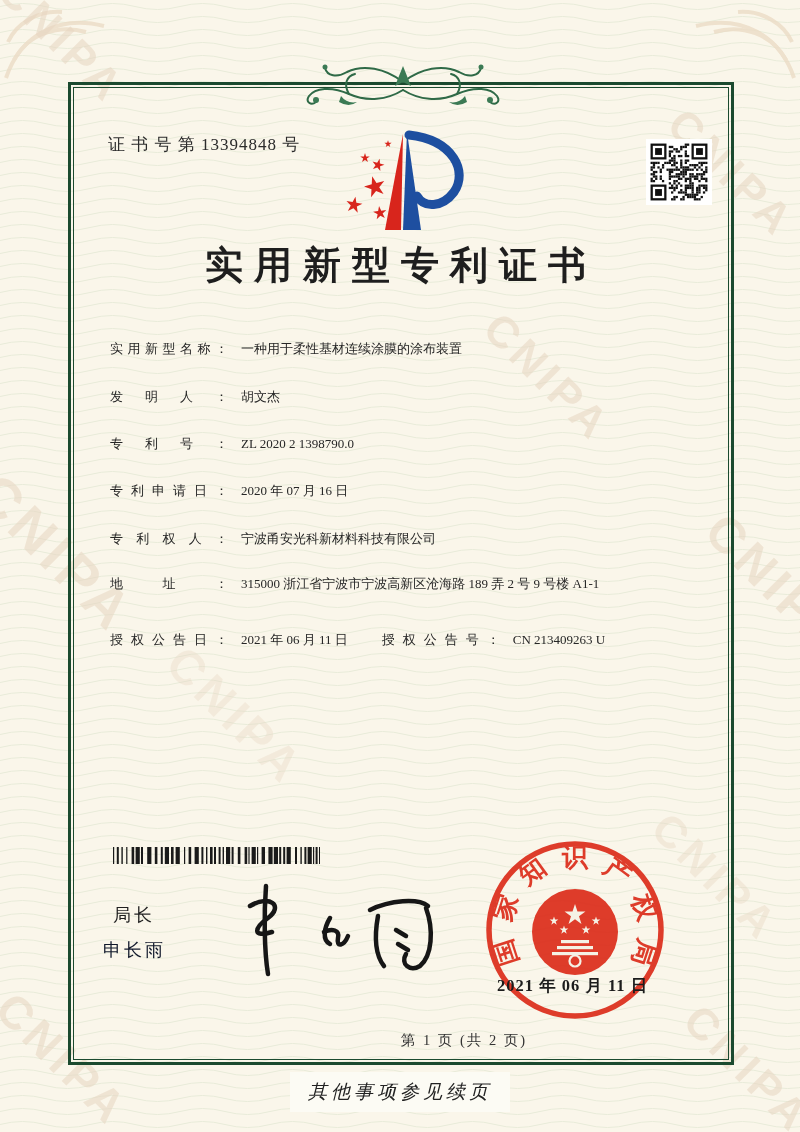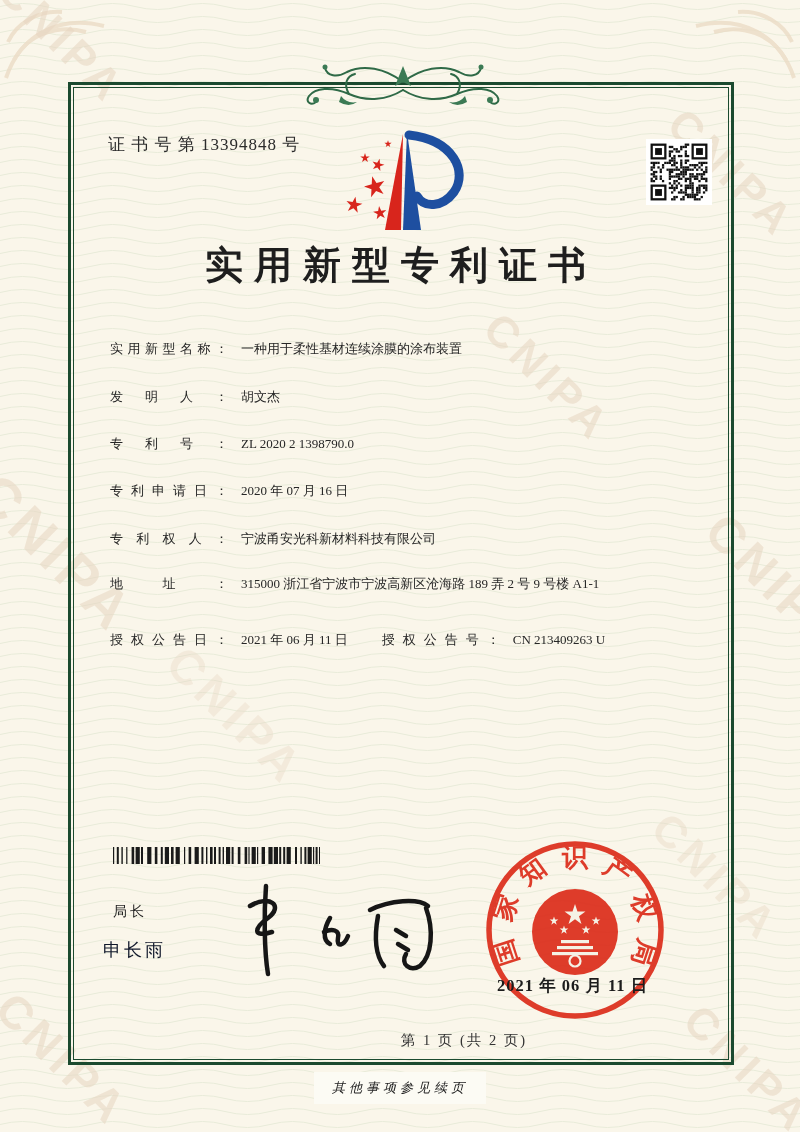--- a/index.html
+++ b/index.html
@@ -62,37 +62,37 @@
   .gsep { width:34px; flex:0 0 34px; }
 
   #paras { left:108px; top:658px; width:590px; }
   #paras p {
     font-size:16.5px; font-style:italic; line-height:25px;
     text-indent:2em; color:#222; text-align:justify;
   }
 
   #barcode { left:113px; top:847px; }
 
-  #signer-title { left:113px; top:903px; font-family:Liberation Serif, serif; font-size:14px; letter-spacing:3px; color:#1f1f1f; }
+  #signer-title { left:113px; top:903px; font-family:Liberation Serif, serif; font-size:18px; letter-spacing:3px; color:#1f1f1f; }
   #signer-name  { left:103px; top:938px; font-family:"Liberation Sans", sans-serif; font-size:18px; letter-spacing:3px; color:#0f172a; }
   #signature { left:212px; top:872px; z-index:4; }
 
   #seal { left:480px; top:835px; z-index:4; }
   #seal-date {
     left:497px; top:975px; z-index:5;
     font-size:16.5px; font-weight:bold; letter-spacing:1px; color:#1c1c1c;
     white-space:nowrap;
   }
 
   #page-no { left:68px; top:1031px; width:792px; text-align:center; font-size:14.5px; color:#333; letter-spacing:2px; }
 
   #cont-note {
     left:50%; top:1072px; transform:translateX(-50%);
     background:#fcfbf4; padding:7px 18px;
-    font-size:13px; font-style:italic; letter-spacing:4px; color:#222;
+    font-size:19px; font-style:italic; letter-spacing:4px; color:#222;
     z-index:4; white-space:nowrap;
   }
 </style>
 </head>
 <body>
 
 <svg id="waves" width="800" height="1132">
   <defs>
     <pattern id="wv" width="90" height="13" patternUnits="userSpaceOnUse">
       <path d="M0,6.5 Q22.5,0.5 45,6.5 T90,6.5" fill="none" stroke="#dce4cd" stroke-width="1"></path>

